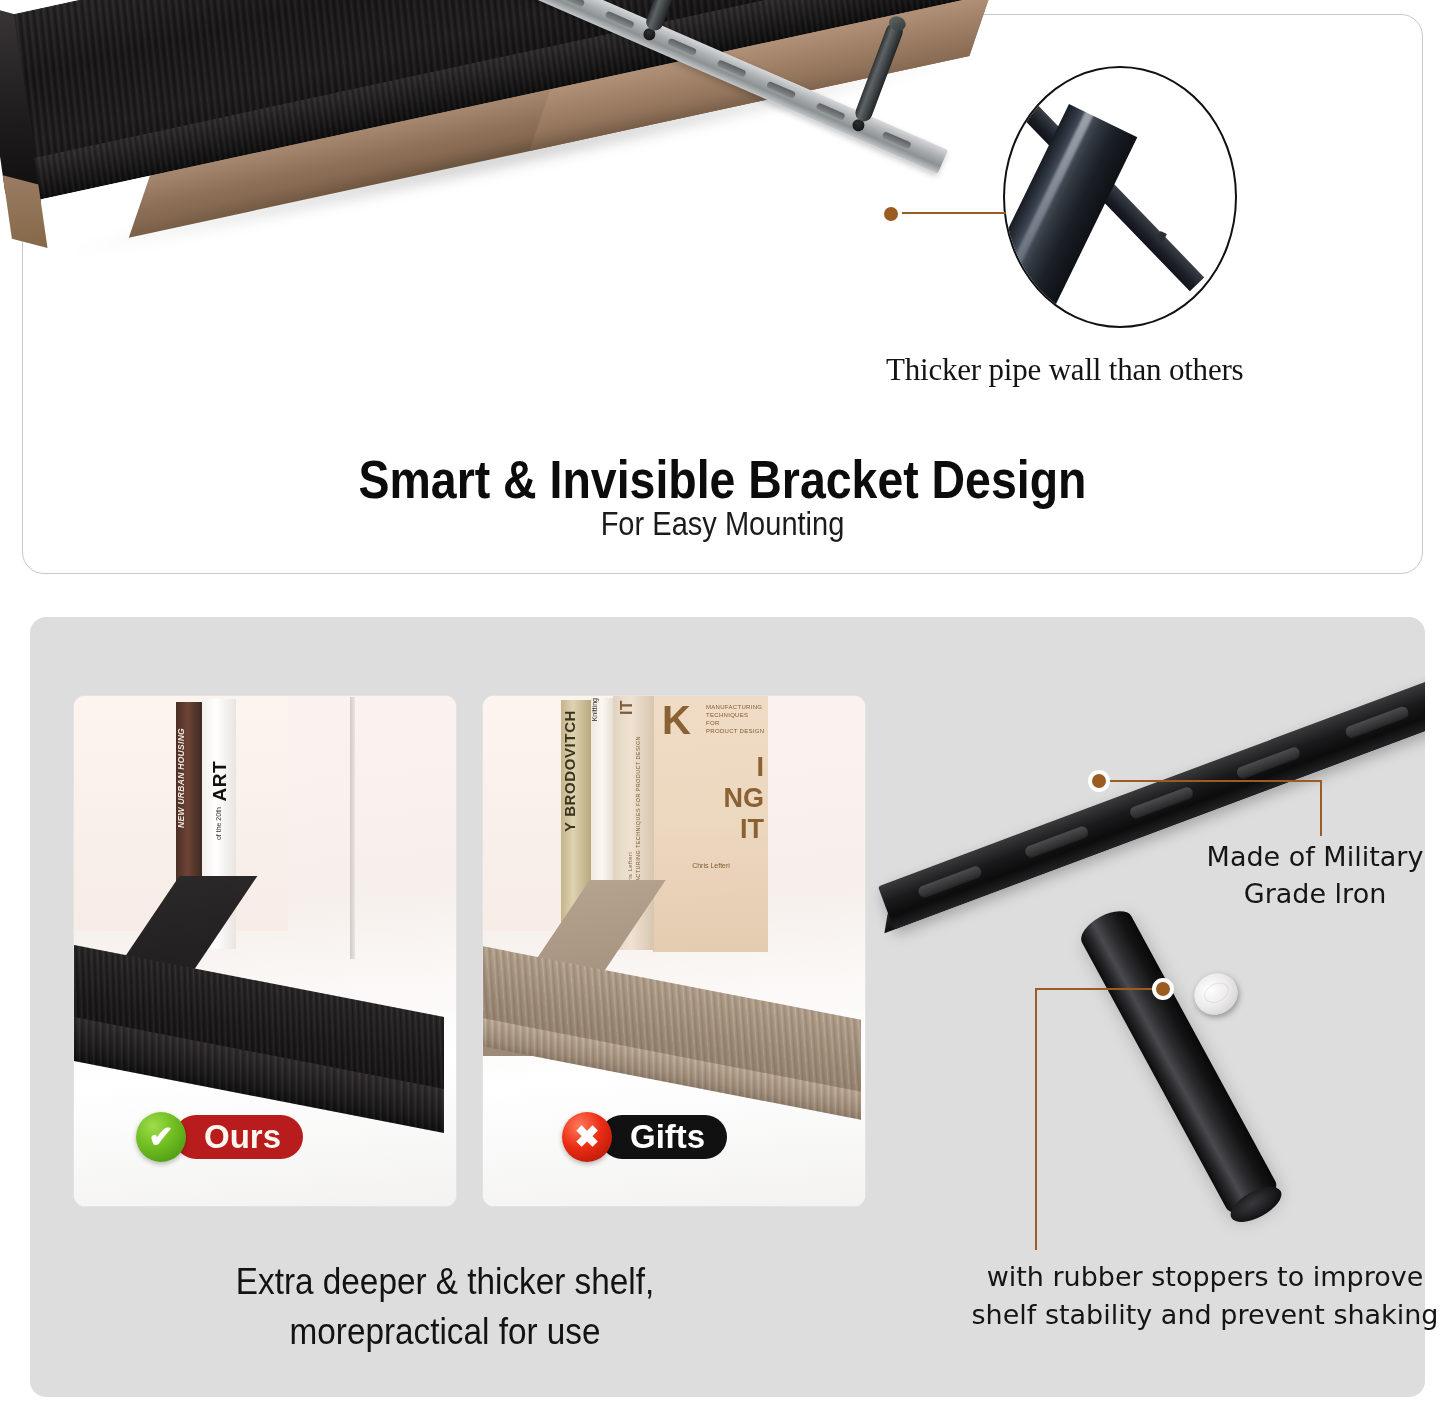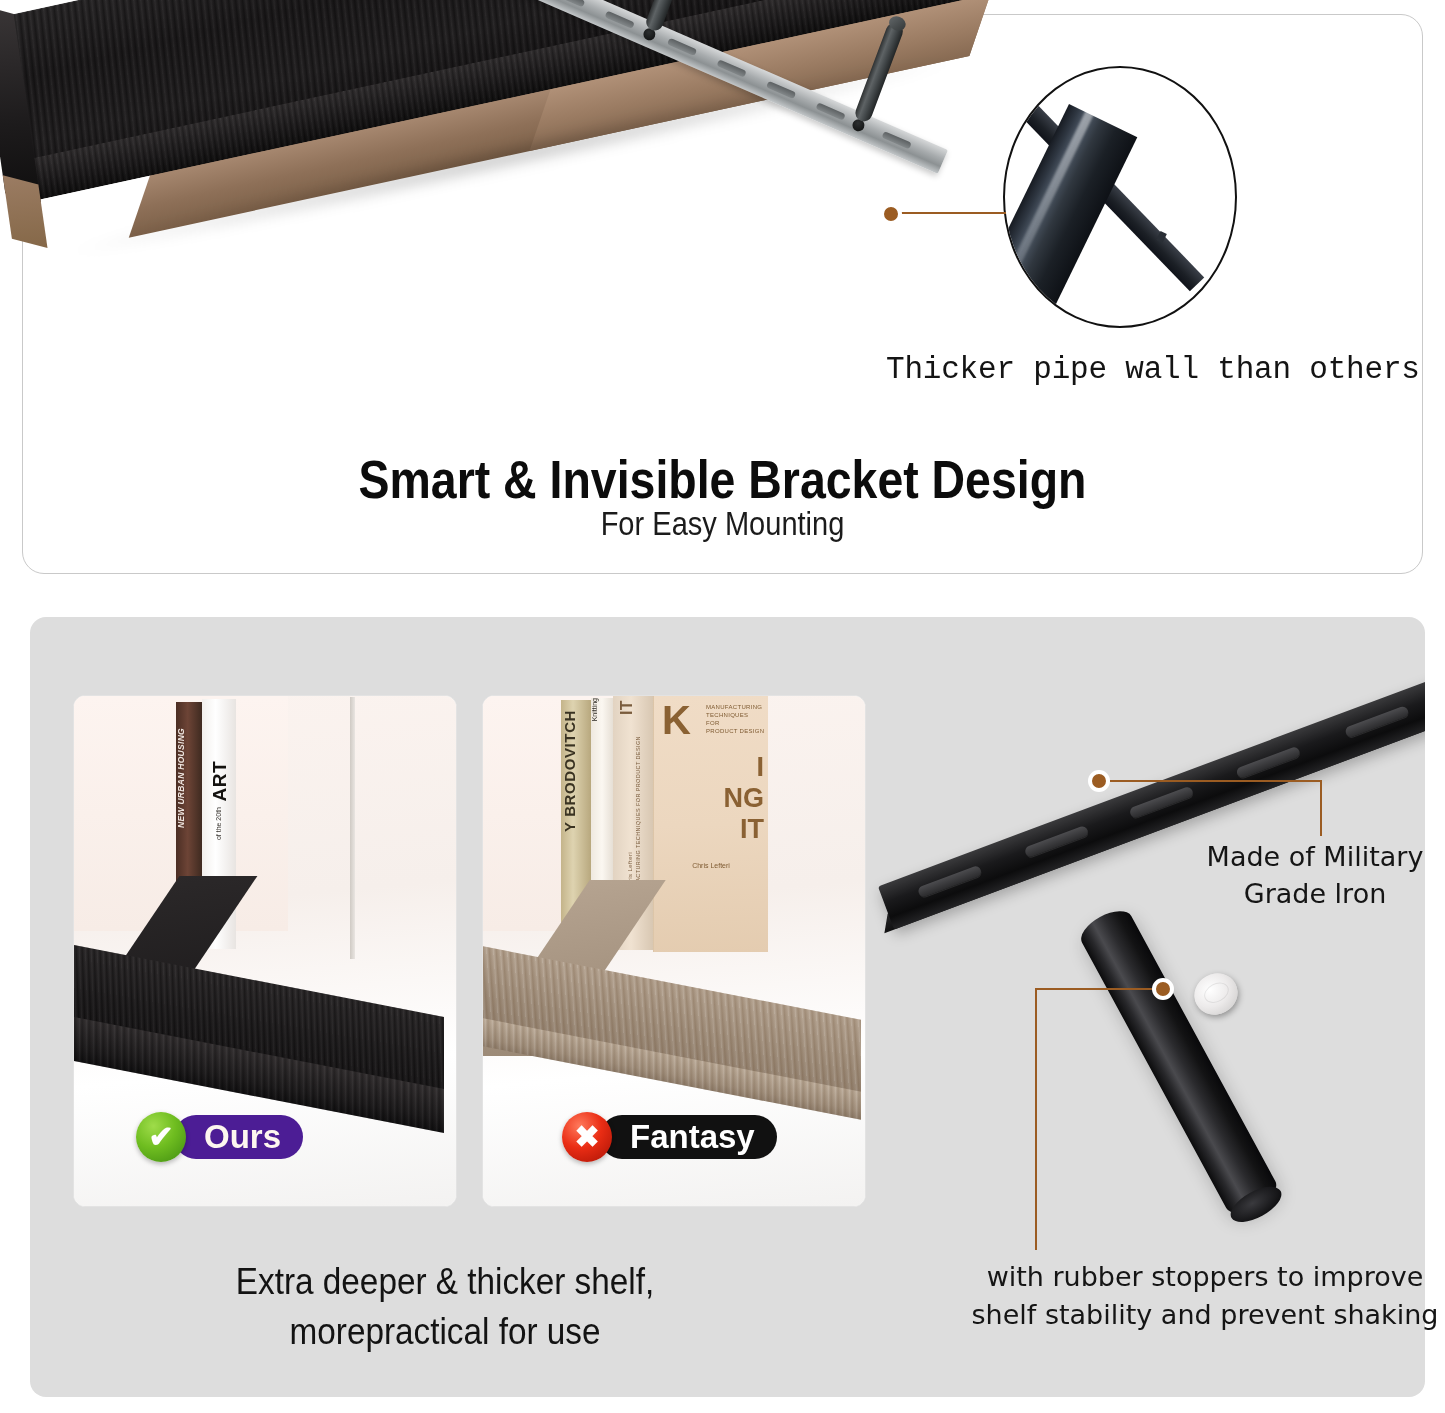--- a/index.html
+++ b/index.html
@@ -229,21 +229,21 @@
   .top-dot { left: 880px; top: 203px; }
   .top-leader { left: 898px; top: 212px; width: 108px; height: 2px; }
 
   .cap-thicker {
     position: absolute;
     left: 886px;
     top: 352px;
     width: 480px;
     font-size: 31px;
     color: #141414;
-    font-family: Liberation Mono, monospace;
+    font-family: Liberation Serif, serif;
     font-weight: 400;
     letter-spacing: -0.2px;
     white-space: nowrap;
   }
 
   .headline {
     position: absolute;
     left: 0;
     top: 448px;
     width: 1445px;
@@ -539,21 +539,21 @@
     padding: 0 22px 0 30px;
     border-radius: 22px;
     display: flex;
     align-items: center;
     font-size: 33px;
     font-weight: 700;
     color: #ffffff;
     letter-spacing: 0px;
     z-index: 2;
   }
-  .pill.ours   { background: #4c1d95; color: #fdf6ef; }
+  .pill.ours   { background: #b91c1c; color: #fdf6ef; }
   .pill.others { background: #111111; color: #ffffff; }
 
   .cap-left {
     position: absolute;
     left: 45px;
     top: 640px;
     width: 740px;
     text-align: center;
     font-family: "Liberation Sans Narrow", "Liberation Sans", sans-serif;
     font-size: 37px;
@@ -787,21 +787,21 @@
 
     <div class="shelf-oak-side"></div>
     <div class="shelf-oak-top"></div>
     <div class="shelf-oak-front"></div>
   </div>
 
   <div class="badge-row right">
     <div class="mark no">
       <span class="glyph">✖</span>
     </div>
-    <div class="pill others">Fantasy</div>
+    <div class="pill others">Gifts</div>
   </div>
 
   <div class="cap-left" style="white-space:pre-line">Extra deeper &amp; thicker shelf,
 morepractical for use</div>
 
   <div class="bracket-stage">
     <div class="plate-edge"></div>
     <div class="plate">
       <div class="plate-slot" style="left:36px"></div>
       <div class="plate-slot" style="left:150px"></div>

